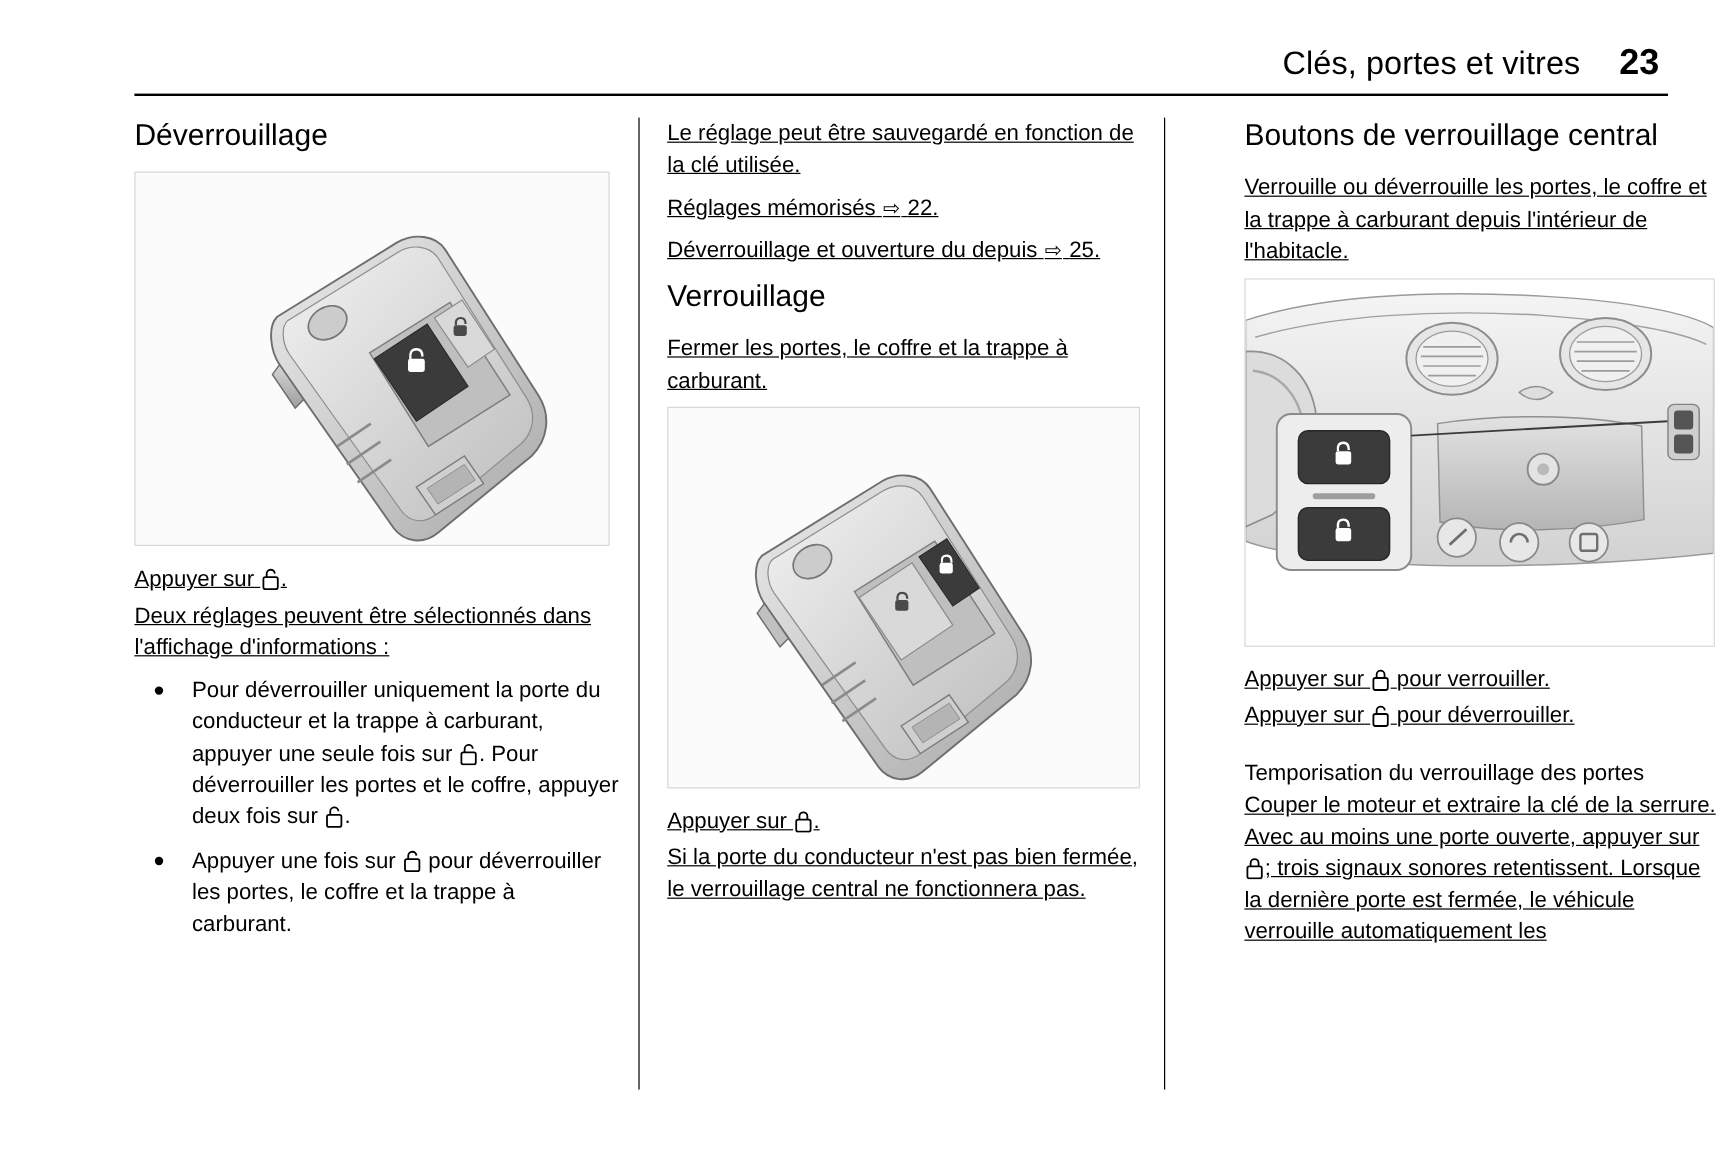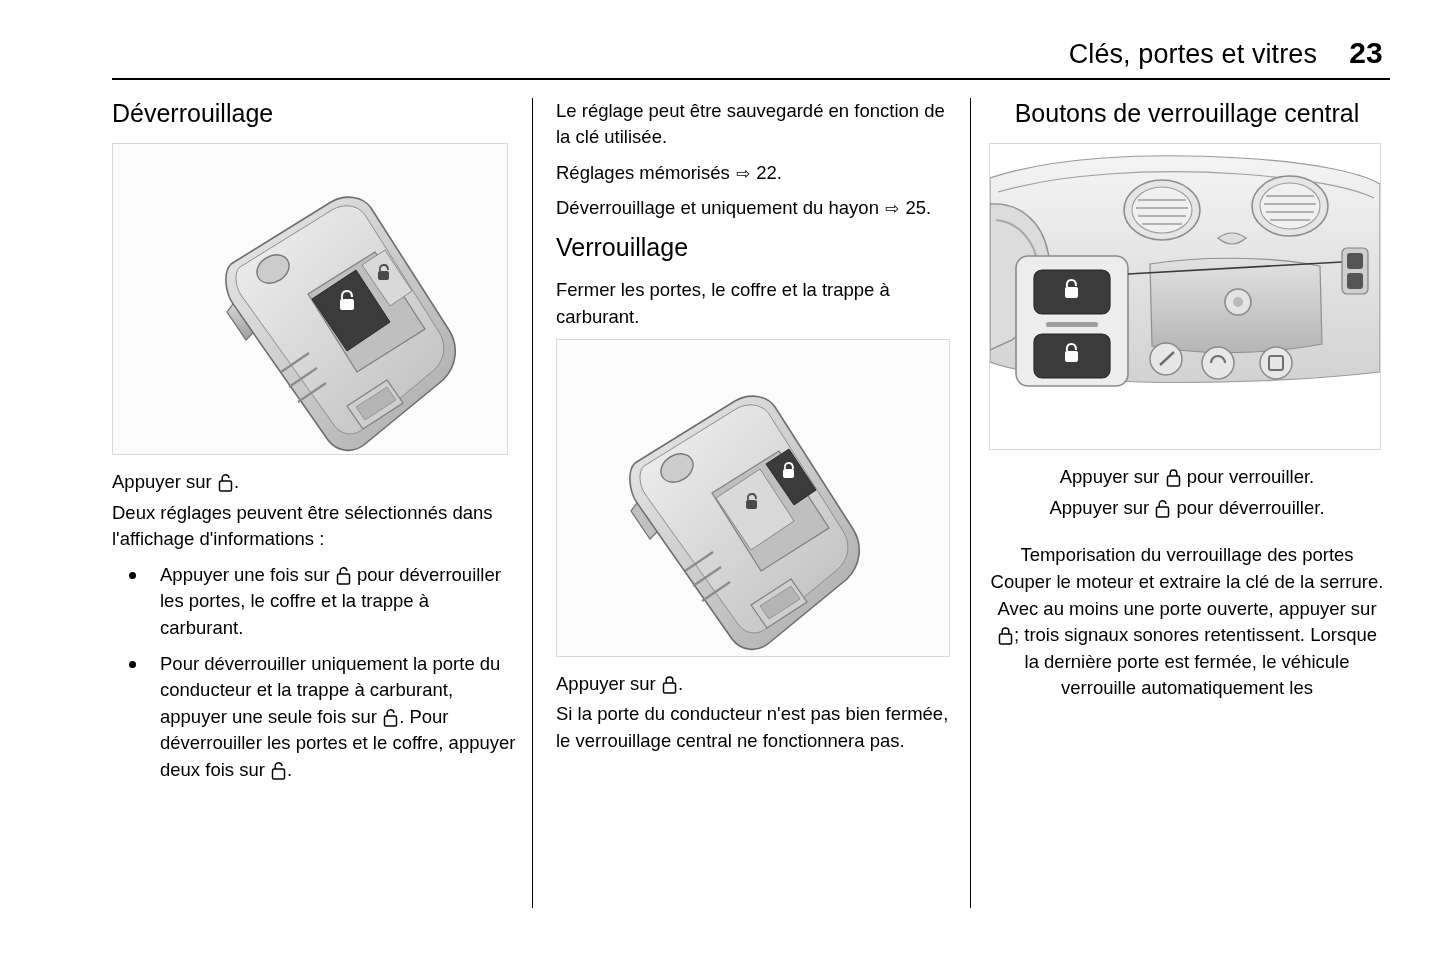--- a/index.html
+++ b/index.html
@@ -54,21 +54,21 @@
   }
 
   
   .col {
     position: absolute;
     top: 98px;
     width: 400px;
   }
   .col1 { left: 112px; width: 404px; }
   .col2 { left: 556px; width: 400px; }
-  .col3 { left: 989px; width: 396px; text-align: center; }
+  .col3 { left: 1037px; width: 396px; }
 
   .vrule {
     position: absolute;
     top: 98px;
     width: 1px;
     height: 810px;
     background: #000;
   }
   .vrule1 { left: 532px; }
   .vrule2 { left: 970px; }
@@ -82,20 +82,21 @@
   h3.sub {
     font-size: 18.5px;
     font-weight: normal;
     margin: 22px 0 2px 0;
     line-height: 1.3;
   }
   p {
     font-size: 18.5px;
     line-height: 1.43;
     margin: 0 0 9px 0;
+    text-decoration: underline;
   }
   p.tight { margin-bottom: 4px; }
 
   ul.bullets {
     list-style: none;
     margin: 6px 0 8px 0;
     padding: 0;
   }
   ul.bullets li {
     position: relative;
@@ -221,61 +222,61 @@
         <svg width="15" height="19" viewBox="0 0 15 19">
             <rect x="1.5" y="8" width="12" height="10" rx="1.6" fill="none" stroke="#000" stroke-width="1.5"></rect>
             <path d="M4.2 8 V5.4 A3.3 3.3 0 0 1 11 5.0" fill="none" stroke="#000" stroke-width="1.5"></path>
           </svg>
       </span><span>.</span>
     </p>
 
     <p>Deux réglages peuvent être sélectionnés dans l'affichage d'informations :</p>
 
     <ul class="bullets">
-      <li>
-        <span>Appuyer une fois sur</span>
-        <span class="glyph">
-          <svg width="15" height="19" viewBox="0 0 15 19">
-              <rect x="1.5" y="8" width="12" height="10" rx="1.6" fill="none" stroke="#000" stroke-width="1.5"></rect>
-              <path d="M4.2 8 V5.4 A3.3 3.3 0 0 1 11 5.0" fill="none" stroke="#000" stroke-width="1.5"></path>
-            </svg>
-        </span>
-        <span>pour déverrouiller les portes, le coffre et la trappe à carburant.</span>
-      </li>
       <li>
         <span>Pour déverrouiller uniquement la porte du conducteur et la trappe à carburant, appuyer une seule fois sur</span>
         <span class="glyph">
           <svg width="15" height="19" viewBox="0 0 15 19">
               <rect x="1.5" y="8" width="12" height="10" rx="1.6" fill="none" stroke="#000" stroke-width="1.5"></rect>
               <path d="M4.2 8 V5.4 A3.3 3.3 0 0 1 11 5.0" fill="none" stroke="#000" stroke-width="1.5"></path>
             </svg>
         </span><span>. Pour déverrouiller les portes et le coffre, appuyer deux fois sur</span>
         <span class="glyph">
           <svg width="15" height="19" viewBox="0 0 15 19">
               <rect x="1.5" y="8" width="12" height="10" rx="1.6" fill="none" stroke="#000" stroke-width="1.5"></rect>
               <path d="M4.2 8 V5.4 A3.3 3.3 0 0 1 11 5.0" fill="none" stroke="#000" stroke-width="1.5"></path>
             </svg>
         </span><span>.</span>
       </li>
+      <li>
+        <span>Appuyer une fois sur</span>
+        <span class="glyph">
+          <svg width="15" height="19" viewBox="0 0 15 19">
+              <rect x="1.5" y="8" width="12" height="10" rx="1.6" fill="none" stroke="#000" stroke-width="1.5"></rect>
+              <path d="M4.2 8 V5.4 A3.3 3.3 0 0 1 11 5.0" fill="none" stroke="#000" stroke-width="1.5"></path>
+            </svg>
+        </span>
+        <span>pour déverrouiller les portes, le coffre et la trappe à carburant.</span>
+      </li>
     </ul>
 
   </div>
 
   <div class="col col2">
 
     <p>Le réglage peut être sauvegardé en fonction de la clé utilisée.</p>
 
     <p>
       <span>Réglages mémorisés</span>
       <span class="arrow">⇨</span>
       <span>22.</span>
     </p>
 
     <p>
-      <span>Déverrouillage et uniquement du hayon</span>
+      <span>Déverrouillage et ouverture du depuis</span>
       <span class="arrow">⇨</span>
       <span>25.</span>
     </p>
 
     <h2 class="sec" style="margin-top:10px">Verrouillage</h2>
 
     <p>Fermer les portes, le coffre et la trappe à carburant.</p>
 
     <div class="figure fig-key2">
       <svg class="drawing" width="392" height="316" viewBox="0 0 392 316" aria-hidden="true">
@@ -327,20 +328,21 @@
       </span><span>.</span>
     </p>
 
     <p>Si la porte du conducteur n'est pas bien fermée, le verrouillage central ne fonctionnera pas.</p>
   </div>
 
   <div class="col col3">
 
     <h2 class="sec">Boutons de verrouillage central</h2>
 
+    <p>Verrouille ou déverrouille les portes, le coffre et la trappe à carburant depuis l'intérieur de l'habitacle.</p>
 
     <div class="figure fig-dash">
       <svg class="drawing" width="390" height="305" viewBox="0 0 390 305" aria-hidden="true">
         <defs>
           <linearGradient id="dash1" x1="0" y1="0" x2="0" y2="1">
             <stop offset="0%" stop-color="#f4f4f4"></stop>
             <stop offset="100%" stop-color="#d2d2d2"></stop>
           </linearGradient>
           <linearGradient id="dash2" x1="0" y1="0" x2="0" y2="1">
             <stop offset="0%" stop-color="#e2e2e2"></stop>

